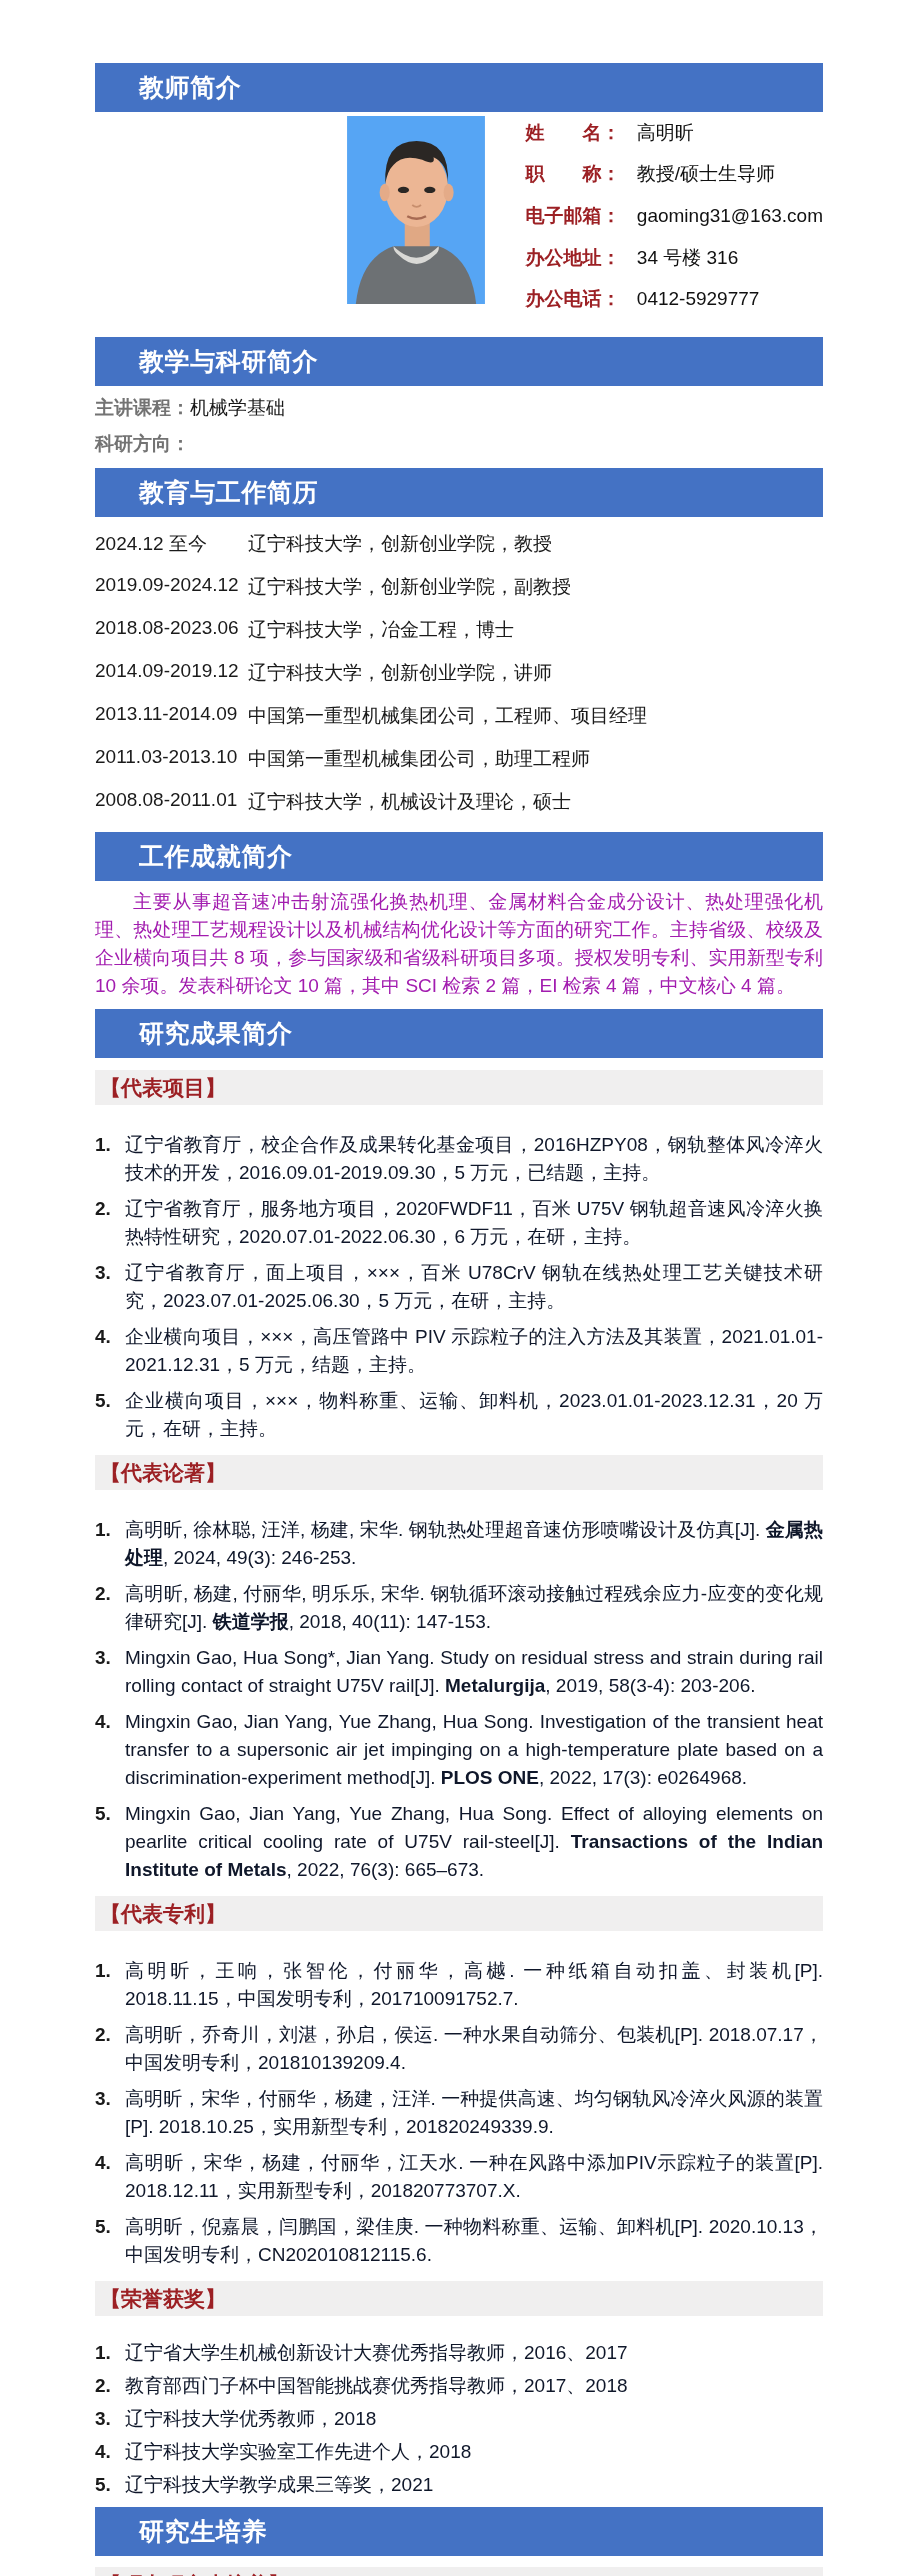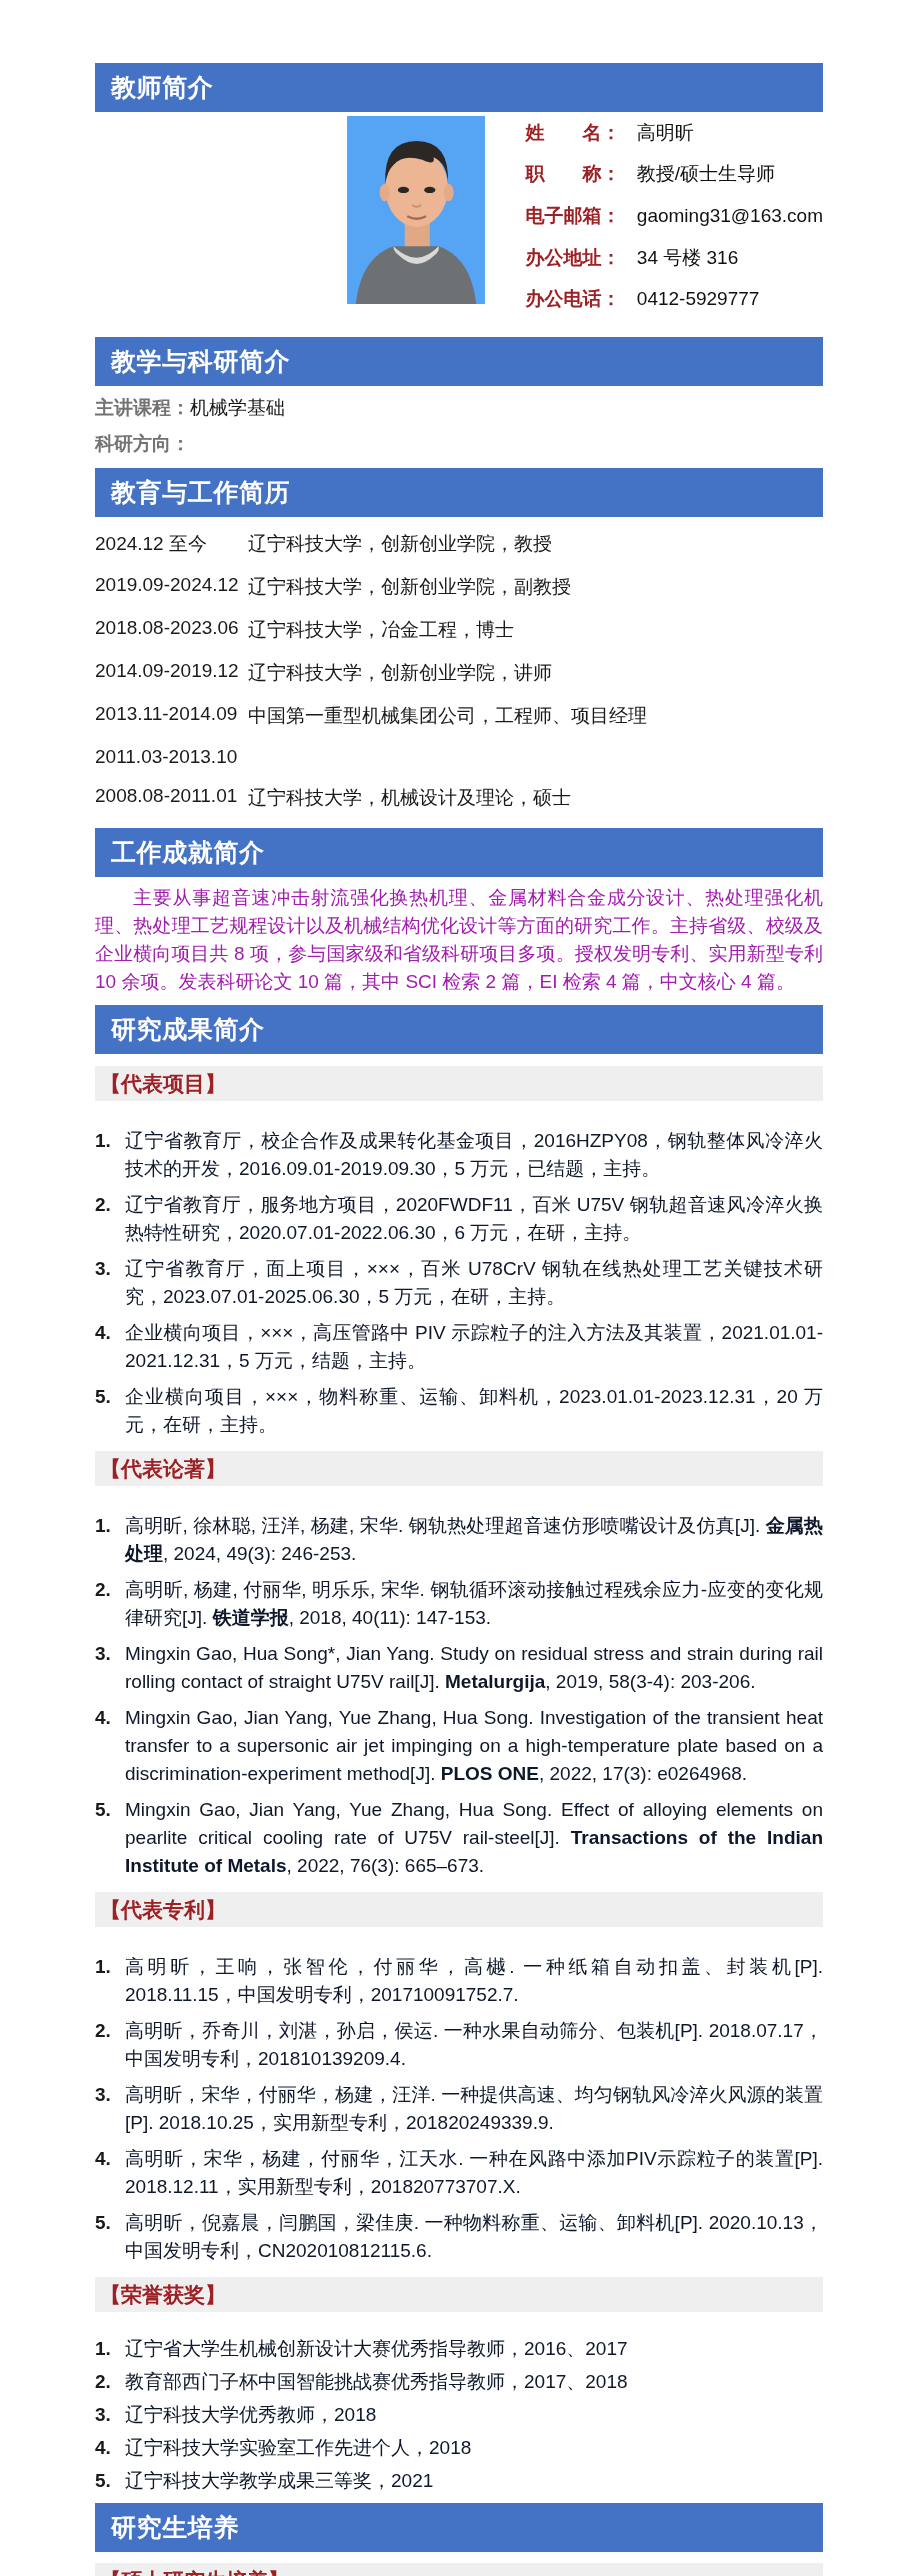--- a/index.html
+++ b/index.html
@@ -4,21 +4,21 @@
 <style>
   html,body { margin:0; padding:0; }
   body {
     width:918px; min-height:2576px; background:#ffffff;
     font-family:"Liberation Sans", sans-serif; color:#1a1a1a;
   }
   .content { width:728px; margin:0 auto; padding-top:63px; padding-bottom:25px; }
 
   .banner {
     height:49px; line-height:49px; background:#4472C4; color:#ffffff;
-    font-weight:bold; font-size:25px; padding-left:16px; box-sizing:border-box;
+    font-weight:bold; font-size:25px; padding-left:44px; box-sizing:border-box;
     letter-spacing:0.6px;
   }
 
   
   .profile { display:flex; margin-top:3.8px; margin-bottom:8.8px;justify-content:flex-end; }
   .photo-wrap { width:138px; height:188px; flex:none; overflow:hidden; }
   .photo-wrap svg { display:block; }
   .info { margin-left:41px; padding-top:3.8px; }
   .info-row { display:flex; align-items:baseline; font-size:19px; margin-bottom:15.7px; }
   .info-label { color:#9C2024; font-weight:bold; flex:none; }
@@ -138,20 +138,21 @@
     <div class="h-row">
       <span class="h-period">2014.09-2019.12</span>
       <span class="h-detail">辽宁科技大学，创新创业学院，讲师</span>
     </div>
     <div class="h-row">
       <span class="h-period">2013.11-2014.09</span>
       <span class="h-detail">中国第一重型机械集团公司，工程师、项目经理</span>
     </div>
     <div class="h-row">
       <span class="h-period">2011.03-2013.10</span>
+      <span class="h-detail">中国第一重型机械集团公司，助理工程师</span>
     </div>
     <div class="h-row">
       <span class="h-period">2008.08-2011.01</span>
       <span class="h-detail">辽宁科技大学，机械设计及理论，硕士</span>
     </div>
   </div>
 
   <div class="banner">
     <span>工作成就简介</span>
   </div>

